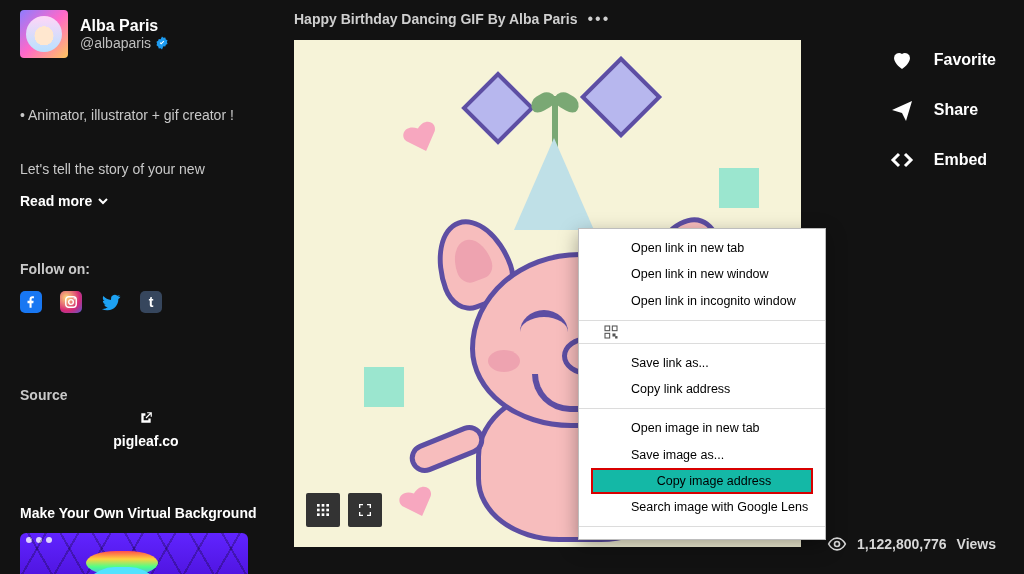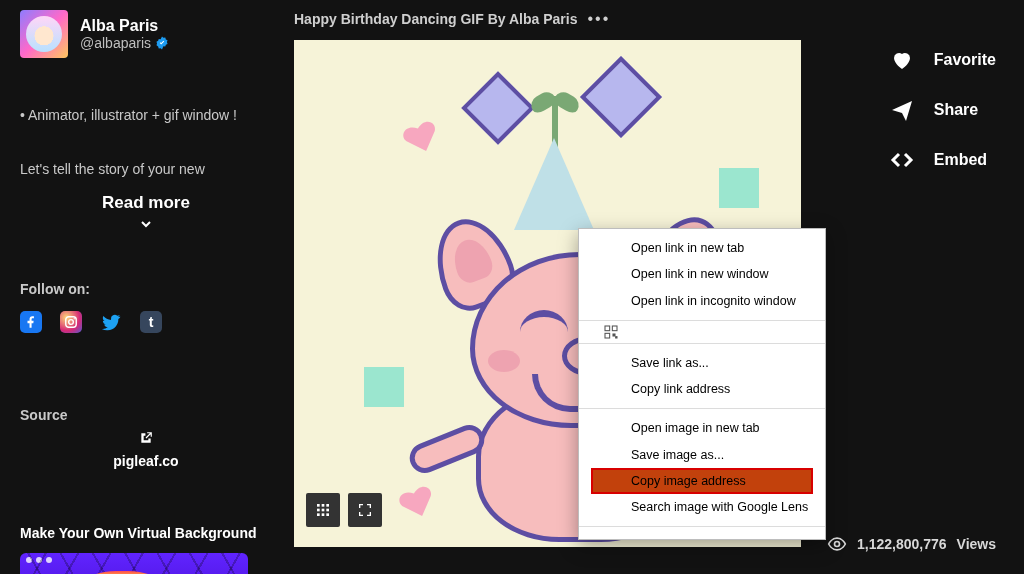--- a/index.html
+++ b/index.html
@@ -12,21 +12,21 @@
   .avatar { width: 48px; height: 48px; border-radius: 4px; background: linear-gradient(135deg,#8e7cff,#ff69c9,#ffc75e); position: relative; overflow: hidden; }
   .avatar::after { content:""; position:absolute; inset:6px; background:radial-gradient(circle at 50% 55%,#ffe7cf 35%,transparent 36%),linear-gradient(#ffd6f7,#b8e1ff); border-radius:50%; }
   .author-text { display:flex; flex-direction:column; }
   .author-name { font-weight:700; font-size:16px; }
   .author-handle { font-size:14px; color:#bfbfbf; display:flex; align-items:center; gap:4px; }
   .verified { width:14px; height:14px; }
 
   .bio { margin-top: 48px; font-size:14px; color:#c9c9c9; line-height:1.4; }
   .bio p { margin-bottom: 4px; }
   .bio .lead::before { content:"• "; color:#c9c9c9; }
-  .read-more { margin-top:14px; font-size:17px; font-weight:600; color:#fff; display:flex; align-items:center; gap:6px; cursor:pointer;flex-direction:column; }
+  .read-more { margin-top:14px; font-size:14px; font-weight:600; color:#fff; display:flex; align-items:center; gap:6px; cursor:pointer; }
 
   .section-label { margin-top:52px; font-size:14px; font-weight:700; color:#c9c9c9; }
   .social-row { margin-top:14px; display:flex; gap:18px; }
   .social-row .sicon { width:22px; height:22px; display:flex; align-items:center; justify-content:center; border-radius:5px; }
   .fb { background:#1877f2; }
   .ig { background:radial-gradient(circle at 30% 30%,#feda77,#d62976 60%,#4f5bd5); }
   .tw { color:#1da1f2; }
   .tb { background:#36465d; color:#fff; font-weight:800; font-size:14px; }
 
   .source { margin-top:74px; }
@@ -101,21 +101,21 @@
   .action svg { width:24px; height:24px; }
 
   .views { position:absolute; right:28px; bottom:20px; display:flex; align-items:center; gap:10px; color:#d8d8d8; font-weight:600; font-size:14px; }
   .views svg { width:20px; height:20px; }
 
   
   .context-menu { position:absolute; left:578px; top:228px; width:248px; background:#fff; color:#000; border:1px solid #bdbdbd; box-shadow:0 6px 18px rgba(0,0,0,.35); font-size:12.5px; z-index:20; }
   .cm-group { padding:6px 12px; }
   .cm-sep { height:1px; background:#dcdcdc; margin:0; }
   .cm-item { padding:5px 16px 5px 40px; cursor:default; white-space:nowrap; position:relative; line-height:1.3; }
-  .cm-item.hover { background:#c2410c; }
+  .cm-item.hover { background:#14b8a6;text-align:center; }
   .cm-item.highlight-box { box-shadow: inset 0 0 0 2px #d80000; }
   .cm-icon { position:absolute; left:12px; top:50%; transform:translateY(-50%); width:16px; height:16px; }
 
   .chev { width:10px; height:10px; }
 </style>
 </head>
 <body>
 
 <aside class="sidebar">
   <div class="author-row">
@@ -126,21 +126,21 @@
         <span>@albaparis</span>
         <svg class="verified" viewBox="0 0 24 24" fill="#1d9bf0">
             <path d="M12 1l2.4 2.2 3.2-.5 1 3.1 2.9 1.5-1 3.1 1 3.1-2.9 1.5-1 3.1-3.2-.5L12 23l-2.4-2.2-3.2.5-1-3.1L2.5 16l1-3.1-1-3.1 2.9-1.5 1-3.1 3.2.5z"></path>
             <path fill="#fff" d="M10.6 14.6l-2.5-2.5 1.2-1.2 1.3 1.3 3.9-3.9 1.2 1.2z"></path>
           </svg>
       </div>
     </div>
   </div>
 
   <div class="bio">
-    <p class="lead">Animator, illustrator +  gif window !</p>
+    <p class="lead">Animator, illustrator +  gif creator !</p>
     <p style="margin-top:34px">Let's tell the story of your new</p>
   </div>
   <div class="read-more">
     <span>Read more</span>
     <svg class="chev" viewBox="0 0 10 10" fill="none" stroke="#fff" stroke-width="2">
         <path d="M1 3l4 4 4-4"></path>
       </svg>
   </div>
 
   <div class="section-label">Follow on:</div>

